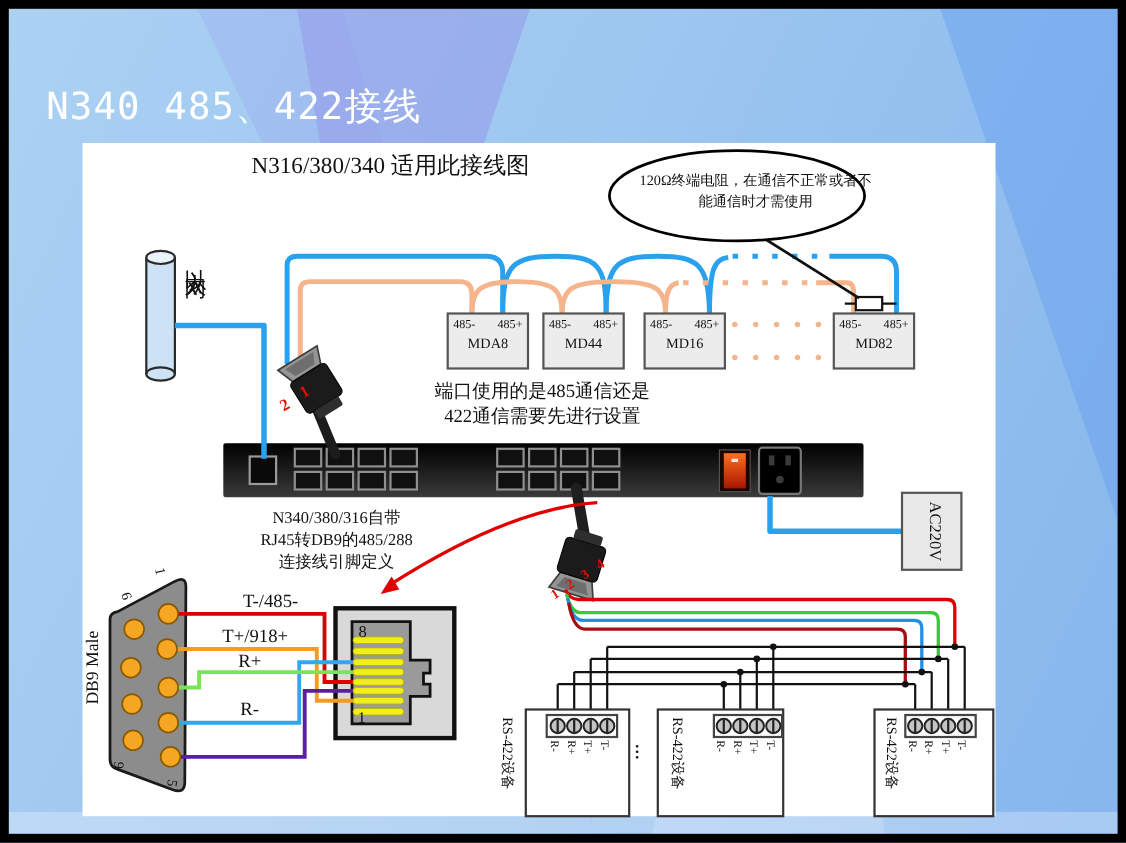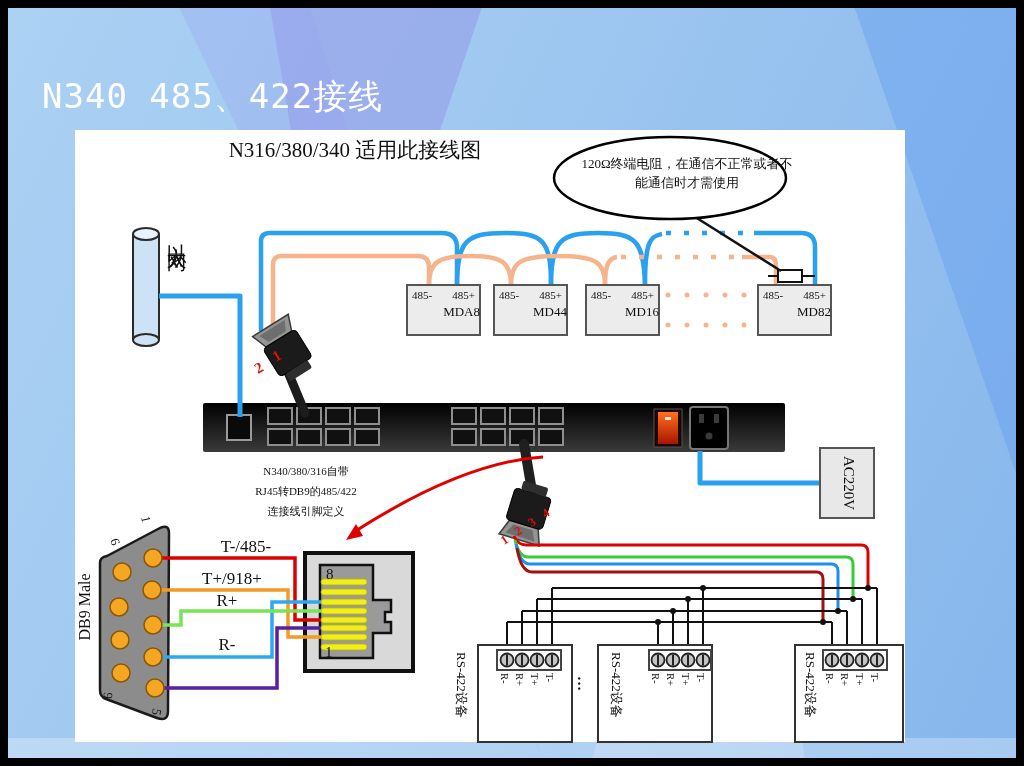--- a/index.html
+++ b/index.html
@@ -14,28 +14,28 @@
   .streak{clip-path:polygon(58% 100%,72% 30%,79% 100%);background:rgba(255,255,255,.18);}
   .bottomband{position:absolute;left:0;right:0;bottom:0;height:20px;background:rgba(255,255,255,.28);}
   .panel{position:absolute;left:75px;top:130px;width:830px;height:612px;background:#fff;}
   .t{position:absolute;color:#111;white-space:nowrap;}
   .slide-title{left:42px;top:74px;font-size:34px;color:#ffffff;
        font-family:"DejaVu Sans Mono","Liberation Mono",monospace;letter-spacing:1px;}
   .heading{left:140px;top:136px;width:430px;text-align:center;font-size:21px;}
   .callout-text{left:560px;top:154px;width:222px;text-align:center;font-size:13px;line-height:19px;white-space:normal;margin-left:16px;}
   .eth{left:164px;top:228px;font-size:20px;writing-mode:vertical-rl;letter-spacing:5px;}
   .portnote{left:350px;top:344px;width:286px;text-align:center;font-size:17px;line-height:23px;}
-  .cablenote{left:193px;top:461px;width:226px;text-align:center;font-size:11px;line-height:20px;}
+  .cablenote{left:193px;top:461px;width:226px;text-align:center;font-size:15px;line-height:20px;}
   .wlabel{font-size:17px;text-align:center;}
   .db9male{left:25px;top:598px;width:120px;height:18px;text-align:center;font-size:16px;
        transform:rotate(-90deg);}
   .acl{left:813px;top:474px;width:70px;height:18px;text-align:center;font-size:15px;transform:rotate(90deg);}
   .mdbox{position:absolute;width:73px;height:66px;box-sizing:border-box;}
   .mdrow{display:flex;justify-content:space-between;padding:4px 5px 0 5px;font-size:11px;}
-  .mdname{text-align:right;font-size:13px;margin-top:3px;}
+  .mdname{text-align:center;font-size:13px;margin-top:3px;}
   svg text{font-family:"Liberation Serif","DejaVu Serif",serif;}
   .overlay{position:absolute;left:0;top:0;}
 </style>
 </head>
 <body>
 
 <div class="slide">
   <div class="slide-inner">
     <div class="bgshape tri1"></div>
     <div class="bgshape tri2"></div>
@@ -296,24 +296,28 @@
 
   <div class="t heading">N316/380/340 适用此接线图</div>
 
   <div class="t callout-text">
     <span>120Ω终端电阻，在通信不正常或者不</span><br>
     <span>能通信时才需使用</span>
   </div>
 
   <div class="t eth">以太网</div>
 
+  <div class="t portnote">
+    <div>端口使用的是485通信还是</div>
+    <div>422通信需要先进行设置</div>
+  </div>
 
   <div class="t cablenote">
     <div>N340/380/316自带</div>
-    <div>RJ45转DB9的485/422</div>
+    <div>RJ45转DB9的485/288</div>
     <div>连接线引脚定义</div>
   </div>
 
   <div class="t mdbox" style="left:407px;top:285px;">
     <div class="mdrow">
       <span>485-</span>
       <span>485+</span>
     </div>
     <div class="mdname">MDA8</div>
   </div>

